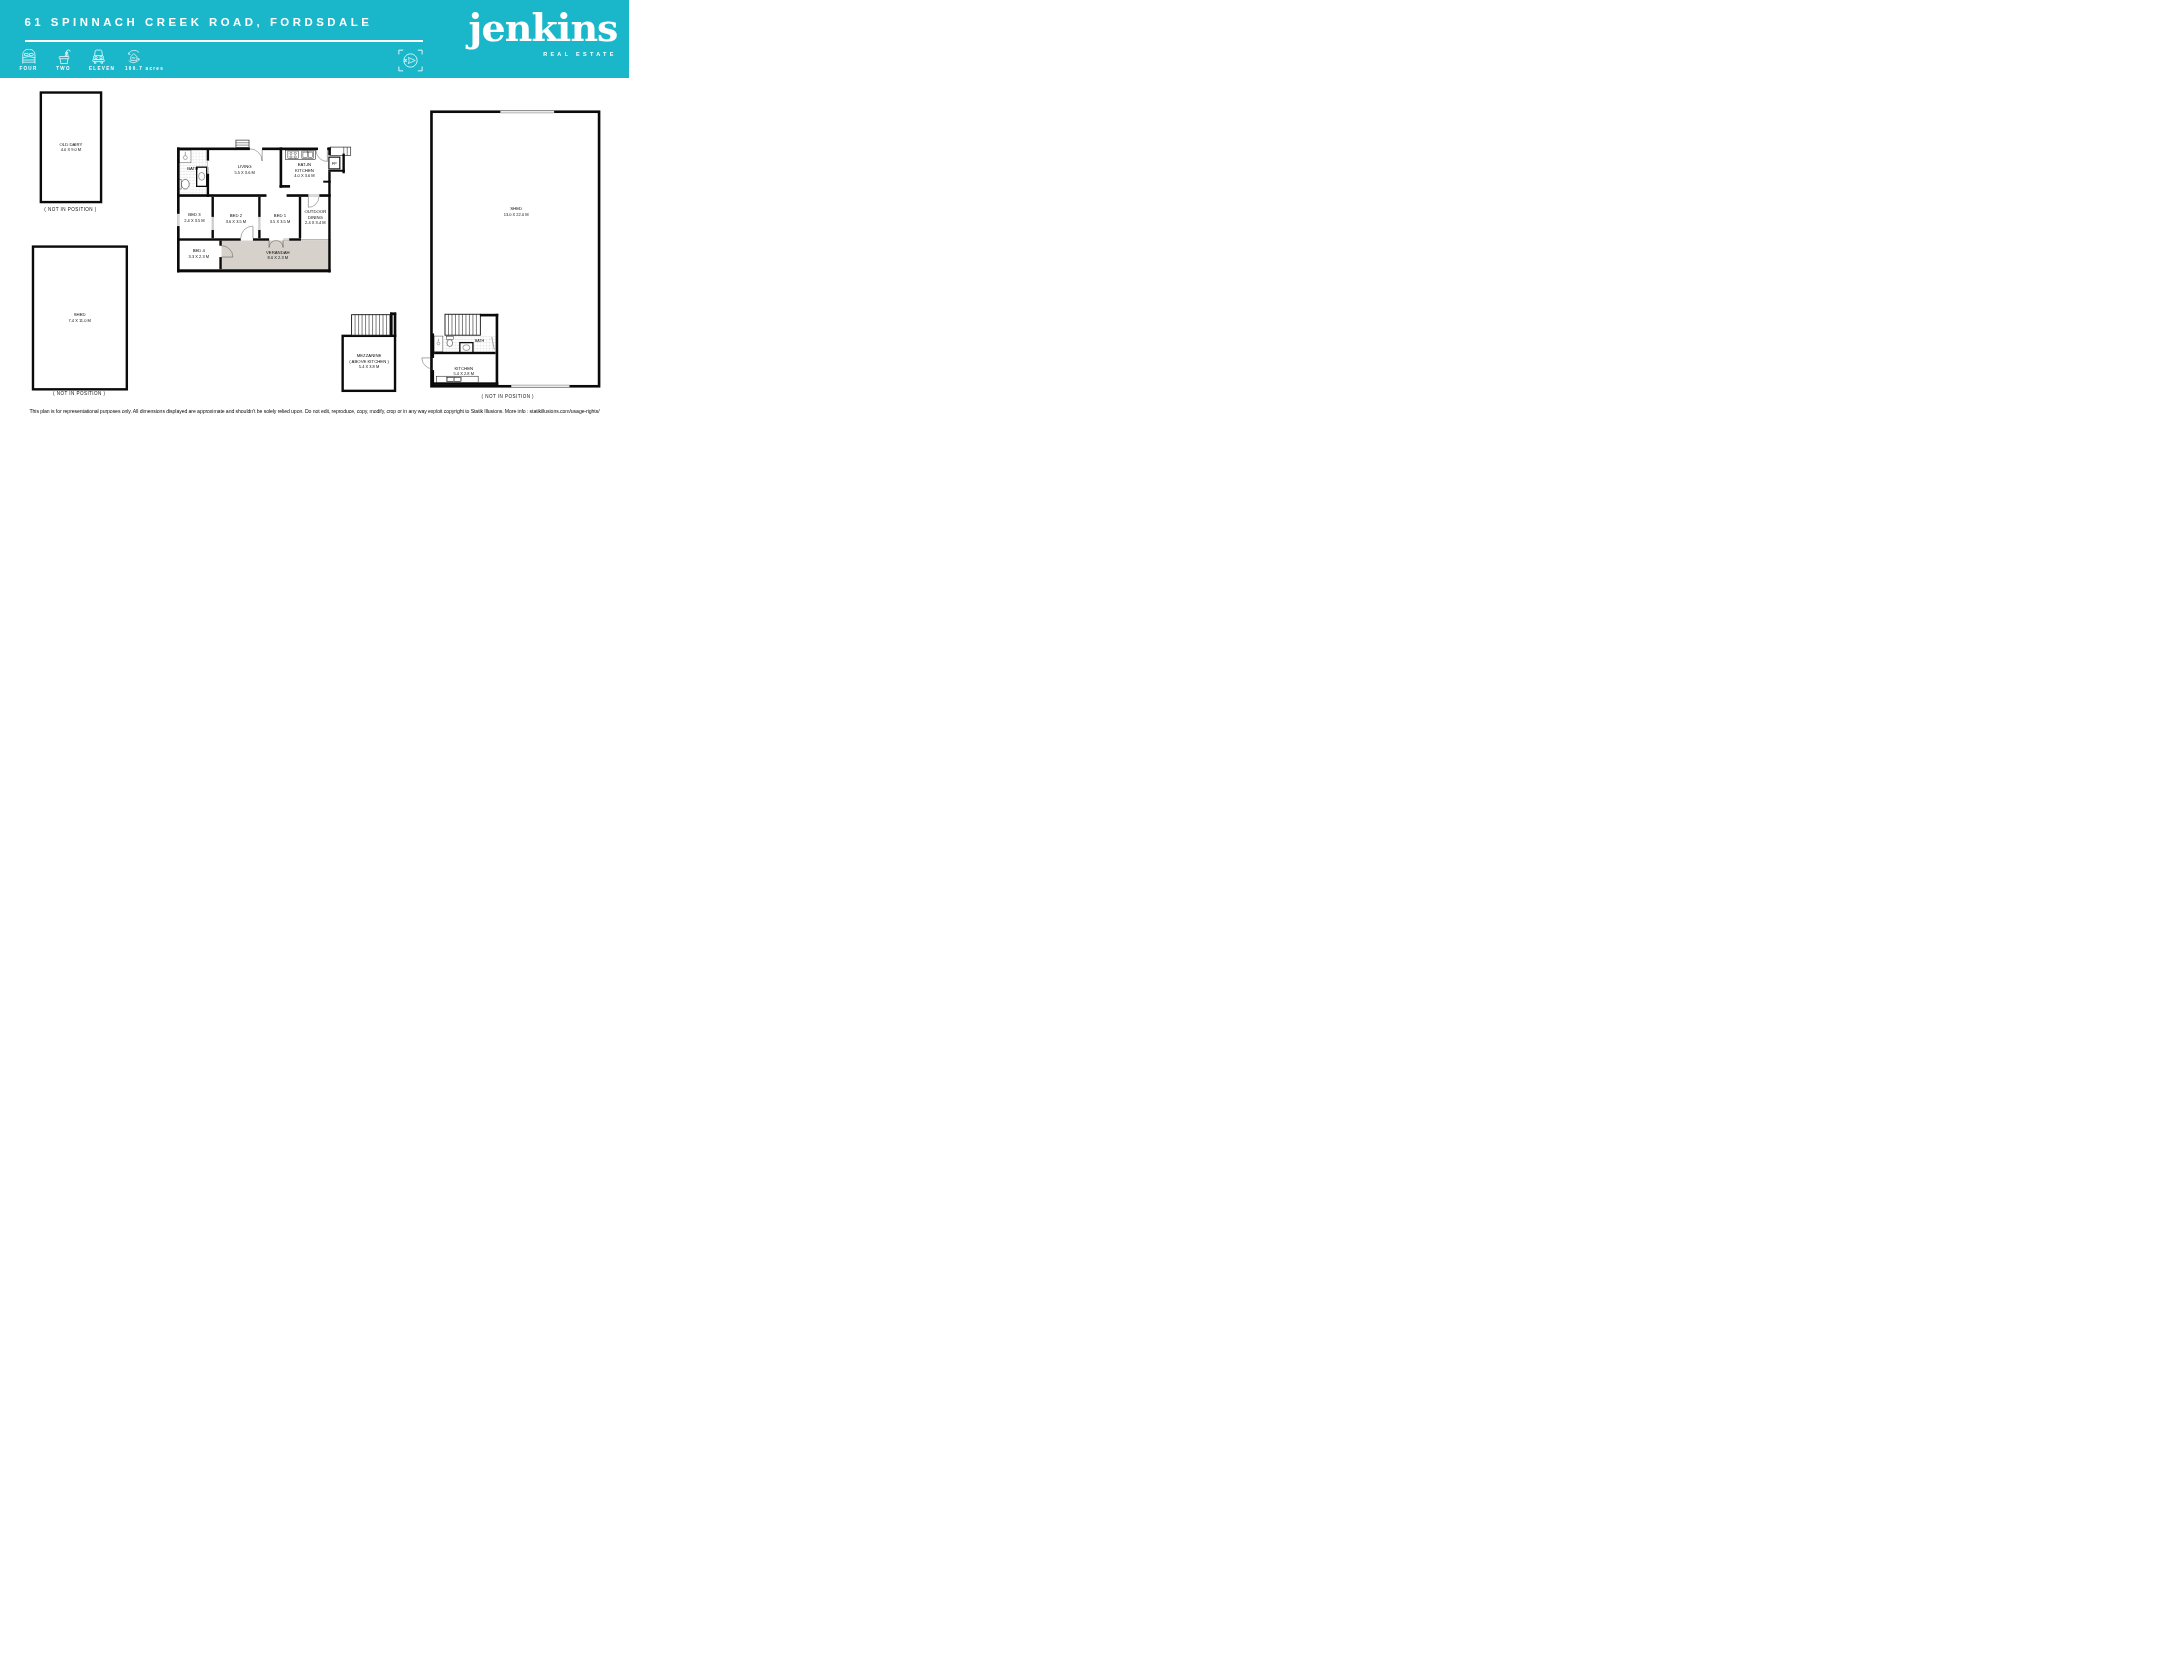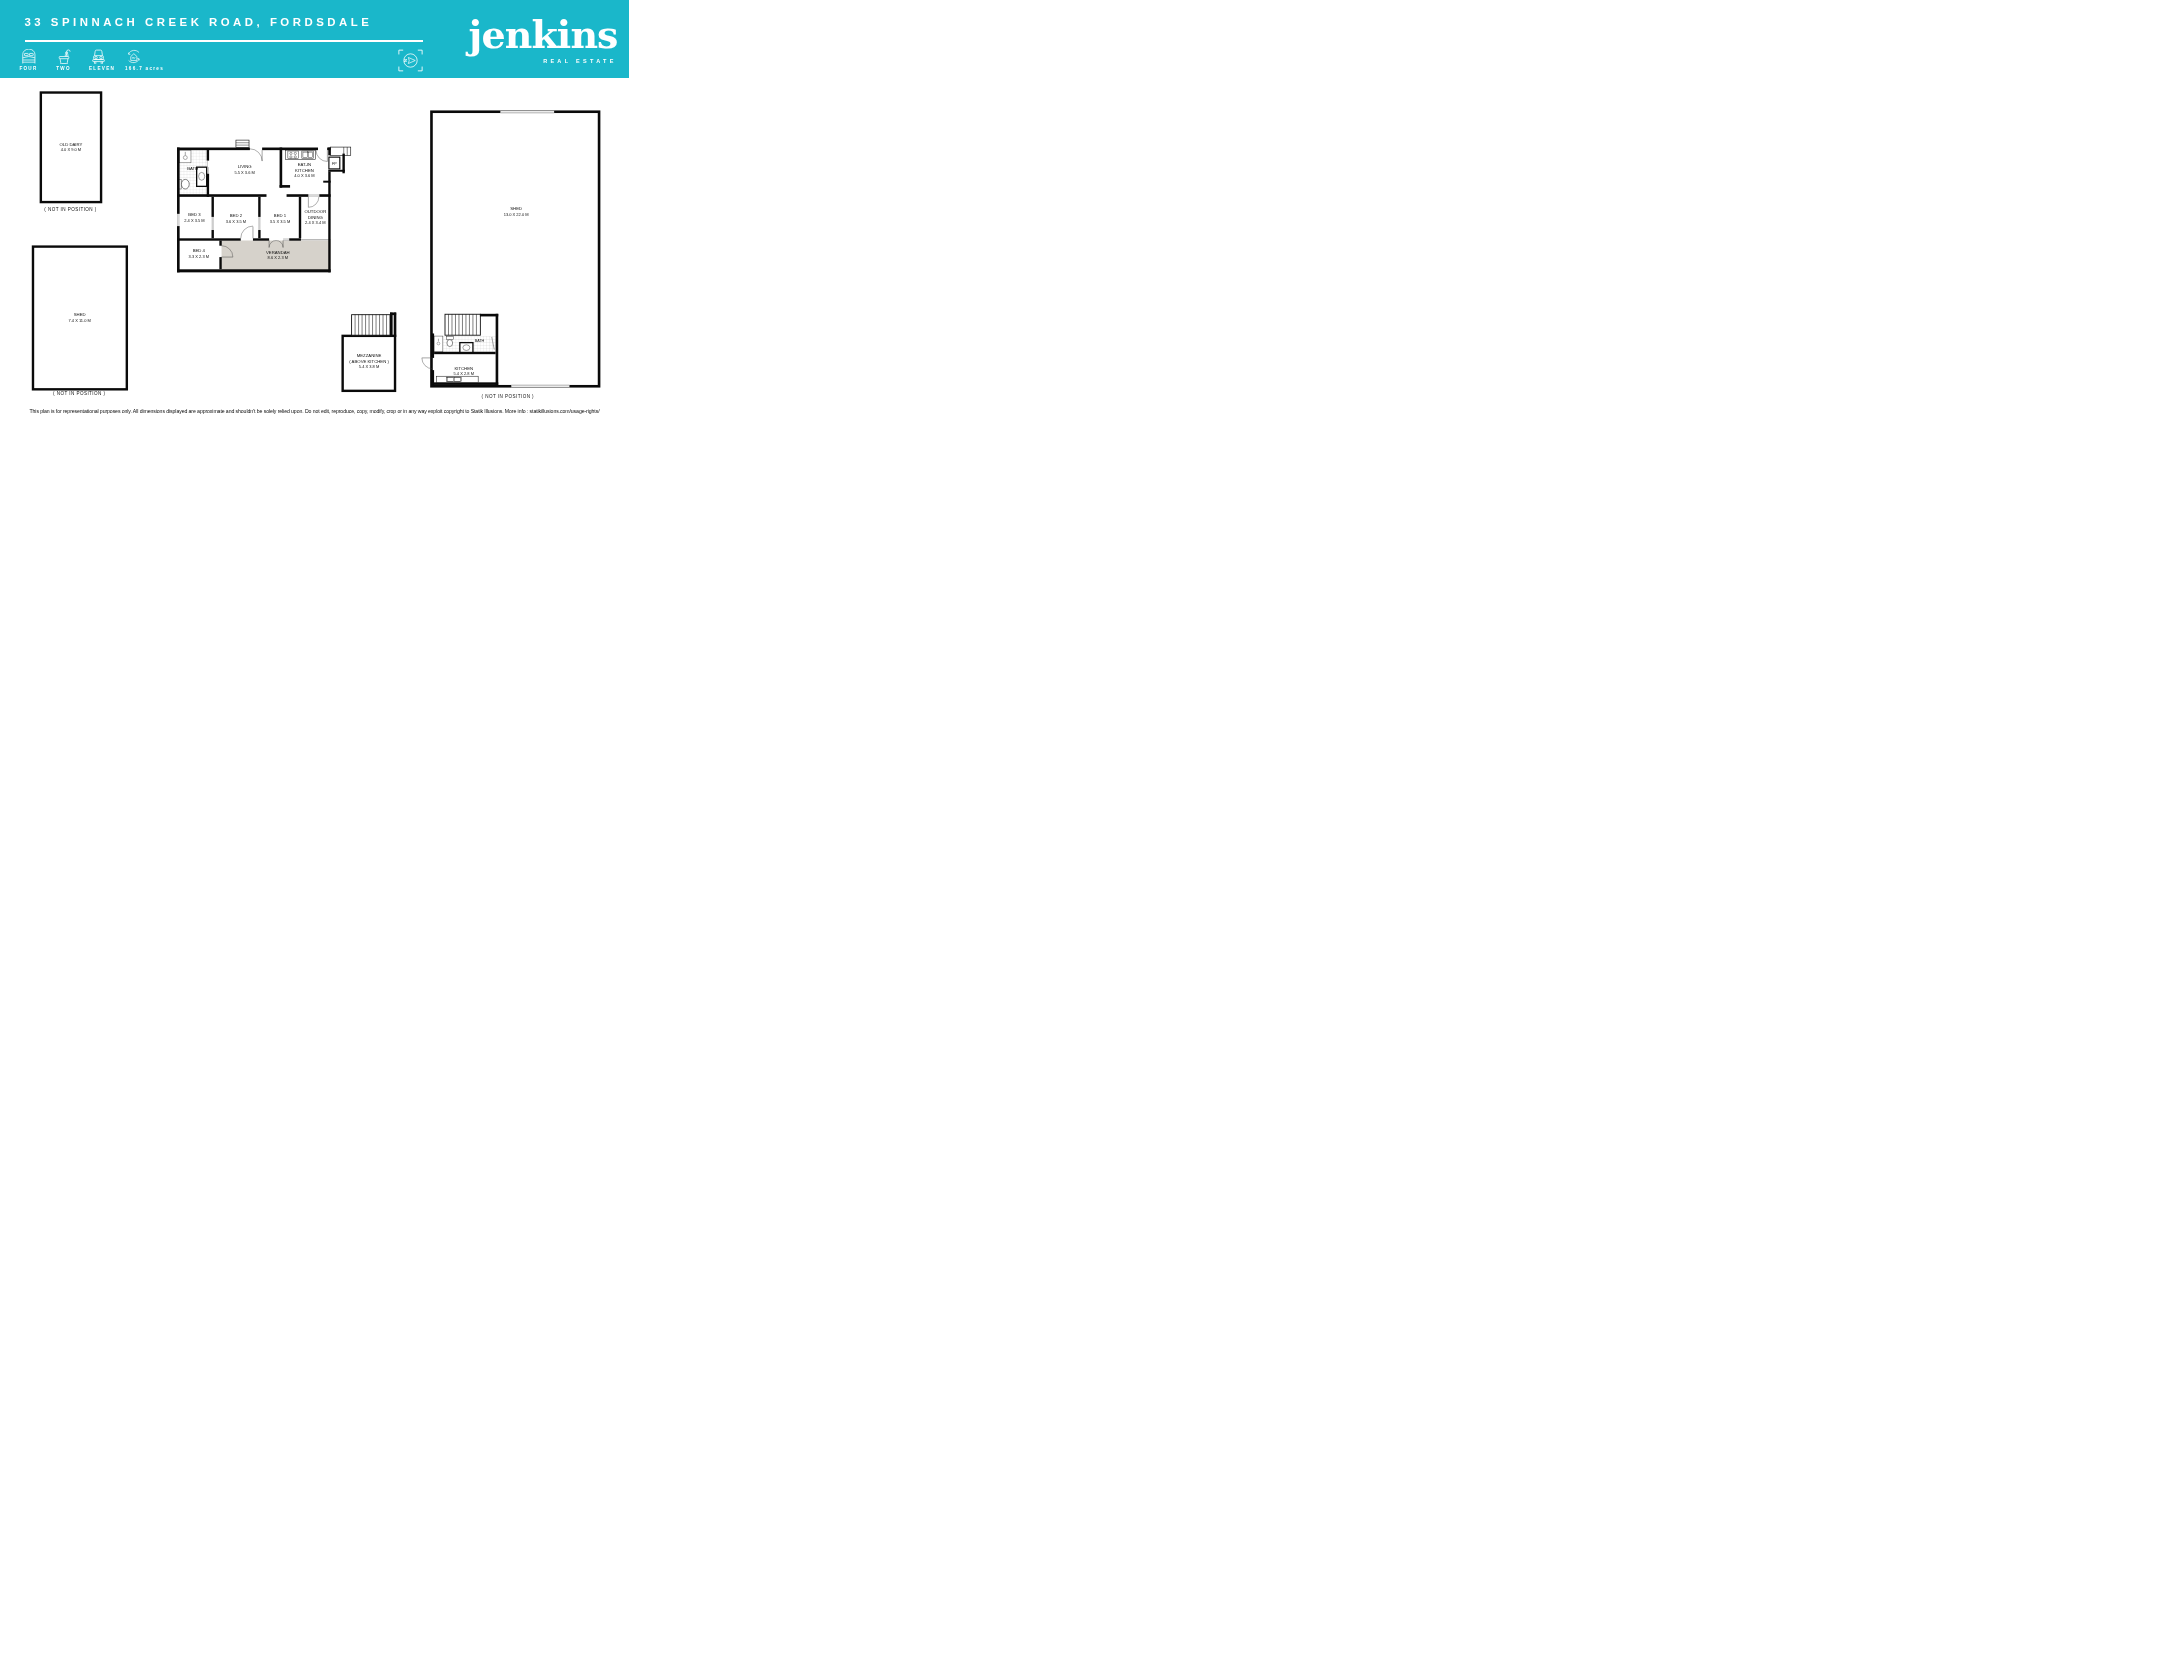--- a/index.html
+++ b/index.html
@@ -6,41 +6,41 @@
   body{width:629px;height:419px;position:relative;overflow:hidden;
        font-family:"Liberation Sans",sans-serif;}
   
   .header{position:absolute;left:0;top:0;width:629px;height:78px;}
   .title{position:absolute;left:24.5px;top:15.7px;color:#ffffff;font-size:11.4px;
          font-weight:800;letter-spacing:3.5px;white-space:nowrap;}
   .underline{position:absolute;left:24.5px;top:40px;width:398px;height:2.2px;background:#ffffff;}
   .stat{position:absolute;top:49px;text-align:center;color:#fff;}
   .stat .ic{height:15px;display:flex;align-items:flex-end;justify-content:center;}
   .stat .lbl{margin-top:2.2px;font-size:4.6px;font-weight:bold;letter-spacing:1.3px;white-space:nowrap;}
-  .brand{position:absolute;right:11.4px;top:13px;text-align:right;color:#fff;}
+  .brand{position:absolute;right:11.4px;top:6px;text-align:right;color:#fff;}
   .brand .name{font-family:"DejaVu Serif","Liberation Serif",serif;font-weight:bold;
                font-size:38px;line-height:44px;letter-spacing:-0.9px;}
   .brand .tag{font-size:5.5px;font-weight:bold;letter-spacing:3.3px;margin-top:0.9px;margin-right:0.9px;}
   .compass{position:absolute;left:398px;top:49px;}
   
   .plan{position:absolute;left:0;top:0;}
   text{font-family:"Liberation Sans",sans-serif;fill:#111;}
   .room{font-size:9.8px;}
   .dims{font-size:9.2px;}
   .cap{font-size:10.5px;letter-spacing:1px;}
   .small{font-size:8.4px;}
   
   .footer{position:absolute;left:0;bottom:5.2px;width:629px;text-align:center;
           font-size:5.4px;color:#0c0c0c;transform:scaleX(.96);letter-spacing:-0.1px;white-space:nowrap;}
 </style>
 </head>
 <body>
 
 <div class="header" style="background:#1ab7ca">
-  <div class="title">33 SPINNACH CREEK ROAD, FORDSDALE</div>
+  <div class="title">61 SPINNACH CREEK ROAD, FORDSDALE</div>
   <div class="underline"></div>
 
   <div class="stat" style="left:19px;width:19px">
     <div class="ic">
       <svg width="15.7" height="15" viewBox="0 0 36 34" fill="none" stroke="#fff" stroke-width="1.7">
         <path d="M4,33 V12 a14,12 0 0 1 28,0 V33"></path>
         <rect x="8" y="10" width="8.5" height="5" rx="1"></rect>
         <rect x="19.5" y="10" width="8.5" height="5" rx="1"></rect>
         <path d="M4,20 q14,-6 28,0"></path>
         <line x1="4" y1="25" x2="32" y2="25"></line>

